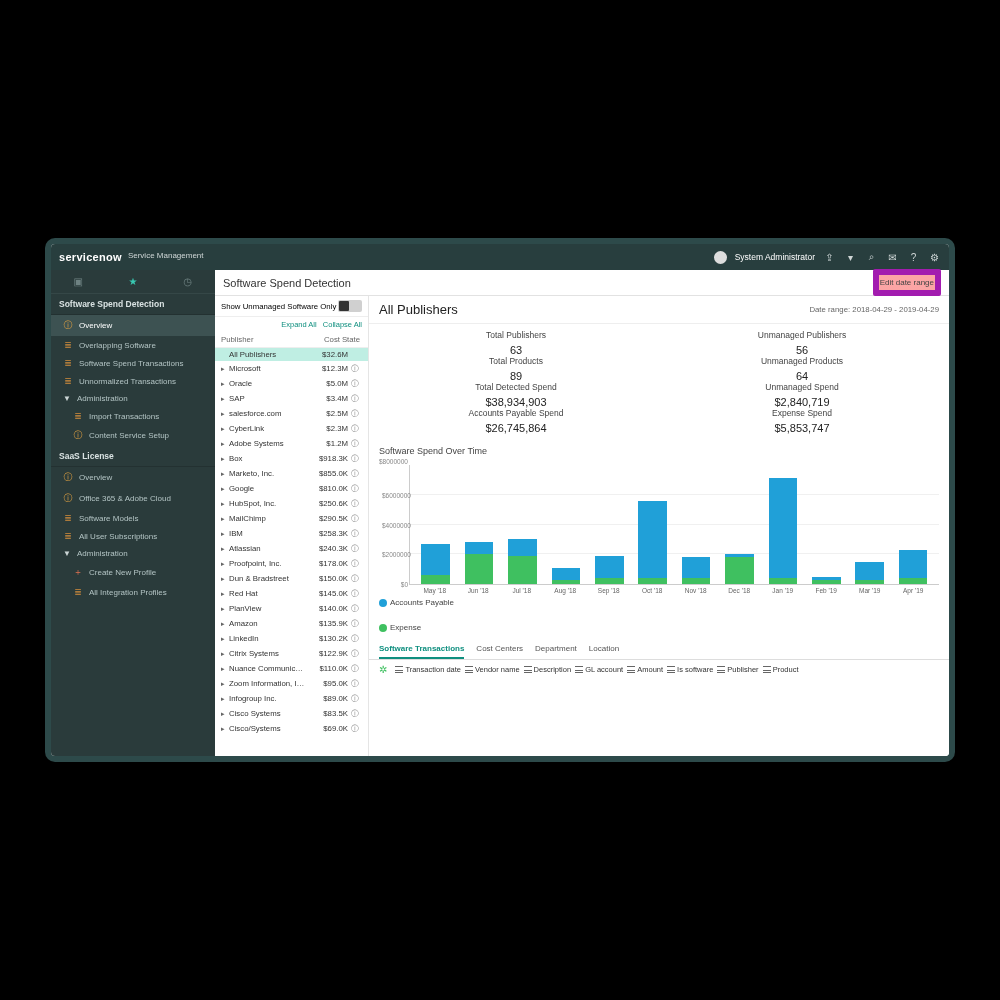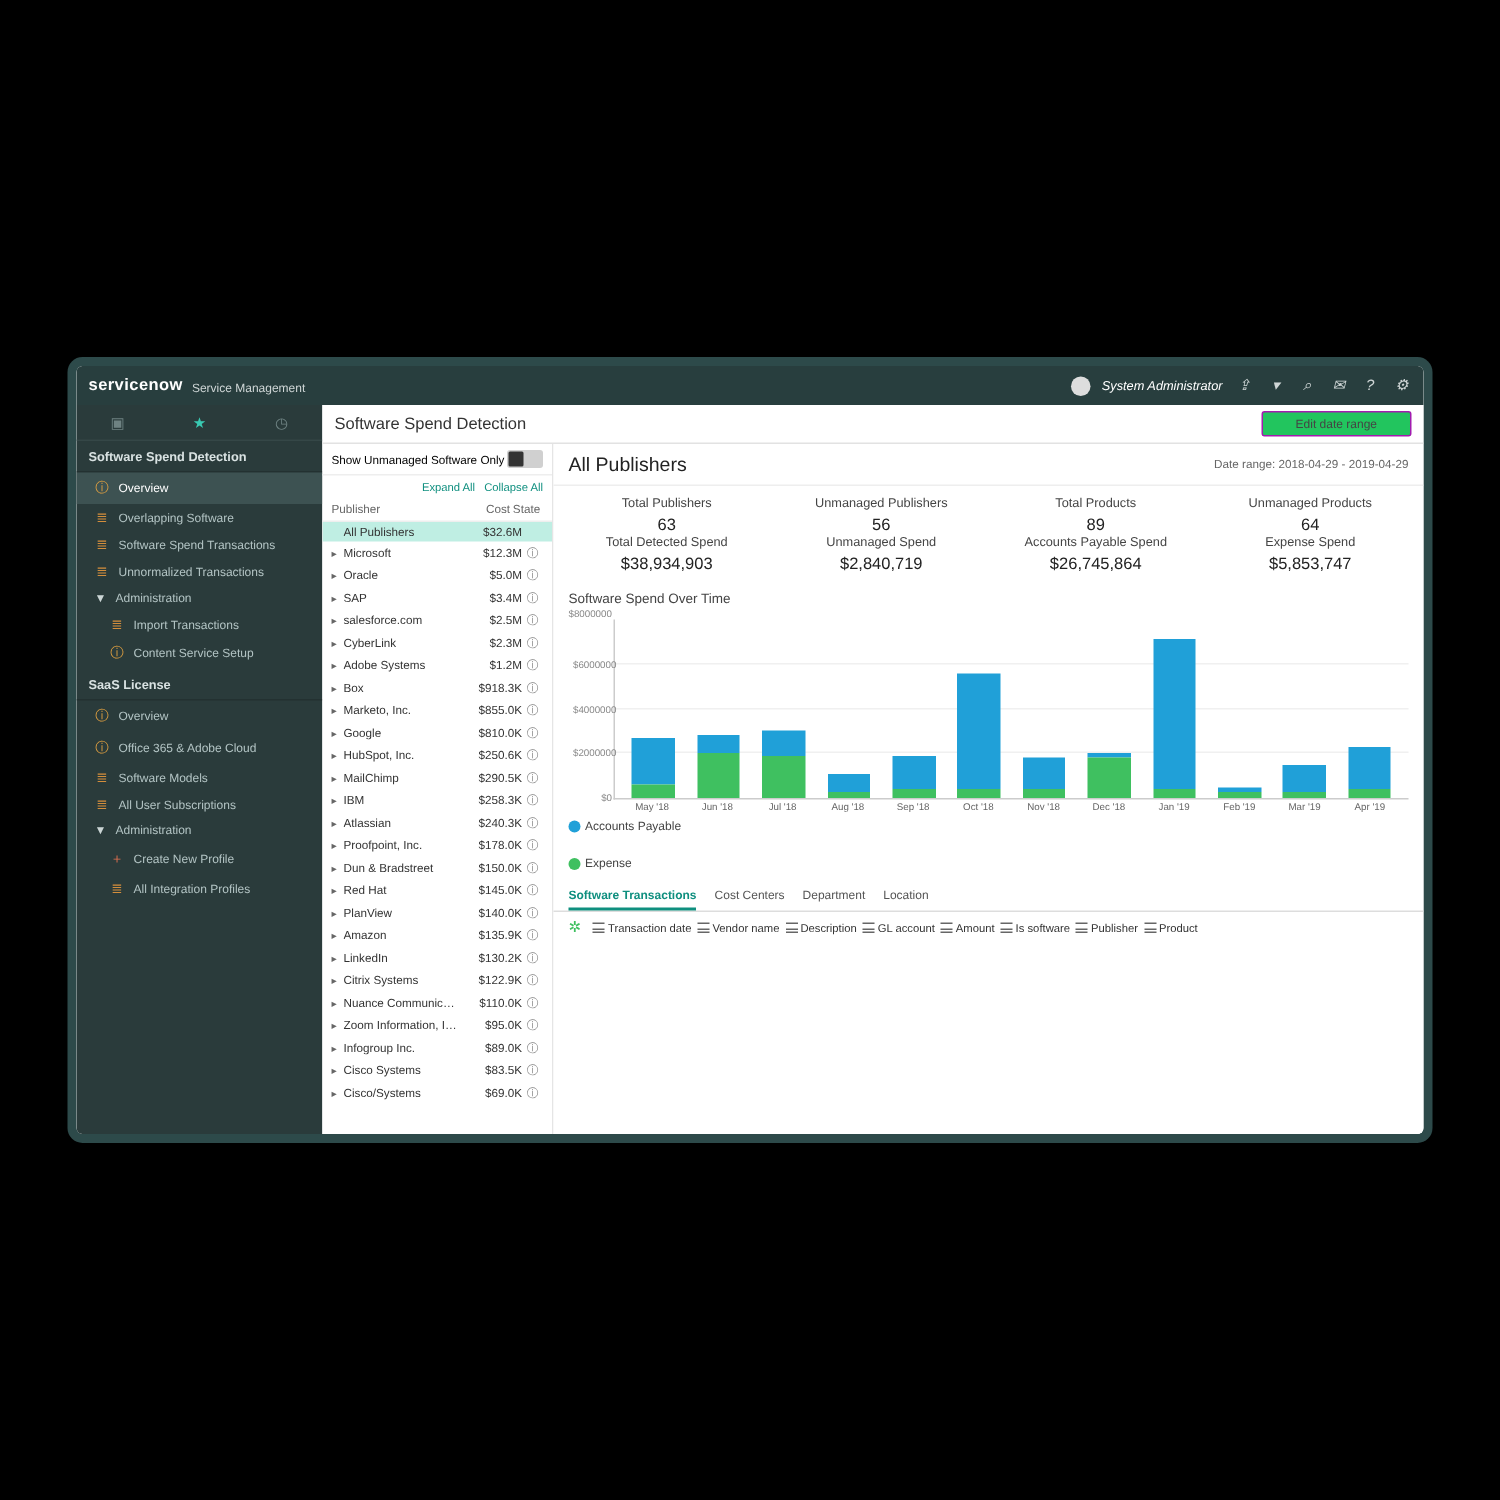--- a/index.html
+++ b/index.html
@@ -1,23 +1,23 @@
 <!DOCTYPE html>
 <html><head>
 <meta charset="utf-8">
 <style>
   * { box-sizing: border-box; margin: 0; padding: 0; font-family: Arial, Helvetica, sans-serif; }
   body { background: #000; width: 1000px; height: 1000px; display: flex; align-items: center; justify-content: center; }
   .frame { width: 910px; height: 524px; background: #2d4a4a; border-radius: 10px; padding: 6px; }
   .app { width: 100%; height: 100%; background: #fff; border-radius: 4px; overflow: hidden; display: flex; flex-direction: column; font-size: 8.5px; }
   .topbar { height: 26px; background: #283e3e; color: #fff; display: flex; align-items: center; padding: 0 8px; justify-content: space-between; }
-  .brand { display: flex; align-items: flex-end; gap: 6px; }
+  .brand { display: flex; align-items: flex-start; gap: 6px; }
   .brand-logo { font-weight: bold; font-size: 11px; letter-spacing: .3px; }
   .brand-sub { font-size: 8px; color: #cfd6d6; }
-  .topbar-right { display: flex; align-items: center; gap: 8px; font-style: italic; }
+  .topbar-right { display: flex; align-items: center; gap: 8px; }
   .avatar { width: 13px; height: 13px; border-radius: 50%; background: #ddd; display: inline-block; }
   .tb-icon { width: 13px; height: 13px; display: inline-flex; align-items: center; justify-content: center; color: #cfd6d6; font-size: 10px; }
   .body { flex: 1; display: flex; min-height: 0; }
   .sidebar { width: 164px; background: #2a3b3b; color: #cbd5d5; display: flex; flex-direction: column; }
   .filter-row { padding: 6px; border-bottom: 1px solid #354747; }
   .filter-input { width: 100%; height: 18px; background: #1f3030; border: 1px solid #3c5050; color: #aaa; padding: 0 18px; font-size: 8px; border-radius: 2px; position: relative; }
   .filter-wrap { position: relative; }
   .funnel { position: absolute; left: 5px; top: 3px; color: #7e9292; font-size: 9px; }
   .nav-tabs { display: flex; align-items: center; justify-content: space-around; border-bottom: 1px solid #354747; height: 24px; }
   .nav-tab { width: 33%; text-align: center; color: #6e8282; font-size: 10px; }
@@ -27,21 +27,21 @@
   .nav-item.active { background: #3d5252; color: #fff; }
   .nav-item .ico { width: 10px; color: #9aacac; font-size: 9px; text-align: center; }
   .nav-item.sub { padding-left: 22px; }
   .nav-item .ico.info { color: #e0a040; }
   .nav-item .ico.or { color: #d38e3c; }
   .nav-item .ico.plus { color: #e07050; }
   .nav-caret { width:8px; color:#cbd5d5; }
   .content { flex: 1; display: flex; flex-direction: column; background: #f6f7f7; min-width:0; }
   .page-header { height: 26px; border-bottom: 1px solid #e2e2e2; display: flex; align-items: center; justify-content: space-between; padding: 0 8px; background: #fff; }
   .page-title { font-size: 11px; color: #333; }
-  .btn-light { background: #22c55e; border: 1px solid #a21caf; padding: 3px 22px; font-size: 8px; color: #444; border-radius: 2px; }
+  .btn-light { background: #fca5a5; border: 6px solid #a21caf; padding: 3px 1px; font-size: 8px; color: #444; border-radius: 2px; }
   .content-body { display: flex; flex: 1; min-height: 0; }
   .pub-panel { width: 154px; background: #fff; border-right: 1px solid #e5e5e5; display:flex; flex-direction:column; font-size:7.8px; }
   .pub-top { display:flex; align-items:center; justify-content:space-between; padding:4px 6px; border-bottom:1px solid #eee; }
   .toggle { width:24px; height:12px; background:#d0d0d0; border-radius:2px; position:relative; }
   .toggle::after { content:""; position:absolute; left:1px; top:1px; width:10px; height:10px; background:#333; border-radius:1px; }
   .pub-links { text-align:right; padding:3px 6px; font-size:7.5px; }
   .pub-links a { color:#0f8f7f; margin-left:4px; }
   .pub-head { display:flex; font-weight:normal; color:#666; padding:3px 6px; border-bottom:1px solid #eee; }
   .ph-pub { flex:1; }
   .ph-cost { width:42px; text-align:right; }
@@ -50,21 +50,21 @@
   .pub-row { display:flex; align-items:center; padding:2px 6px; color:#333; }
   .pub-row.sel { background:#bfeee3; }
   .pr-exp { width:8px; color:#666; font-size:7px; }
   .pr-name { flex:1; overflow:hidden; white-space:nowrap; text-overflow:ellipsis; }
   .pr-cost { width:42px; text-align:right; }
   .pr-state { width:14px; text-align:center; color:#888; }
   .main-panel { flex:1; display:flex; flex-direction:column; background:#fff; min-width:0; }
   .mp-head { display:flex; align-items:center; justify-content:space-between; padding:6px 10px; border-bottom:1px solid #eee; }
   .mp-title { font-size:13px; color:#222; }
   .mp-date { font-size:7.8px; color:#666; }
-  .metrics { display:grid; grid-template-columns:repeat(4,1fr); padding:6px 4px 8px; }
+  .metrics { display:grid; grid-template-columns:repeat(2,1fr); padding:6px 4px 8px; }
   .metric { text-align:center; }
   .m-label { font-size:8.5px; color:#444; margin-bottom:4px; }
   .m-val { font-size:11px; color:#222; }
   .chart-area { padding:4px 10px 2px; }
   .chart-title { font-size:9px; color:#444; margin-bottom:2px; }
   .chart-box { height:120px; position:relative; border-left:1px solid #ccc; border-bottom:1px solid #ccc; margin-left:30px; }
   .ytick { position:absolute; left:-28px; font-size:6.5px; color:#888; width:26px; text-align:right; }
   .grid { position:absolute; left:0; right:0; border-top:1px solid #f0f0f0; }
   .bars { position:absolute; left:0; right:0; bottom:0; top:0; display:flex; align-items:flex-end; justify-content:space-around; padding:0 4px; }
   .bar-col { width:5.5%; display:flex; flex-direction:column; justify-content:flex-end; align-items:center; height:100%; position:relative; }

